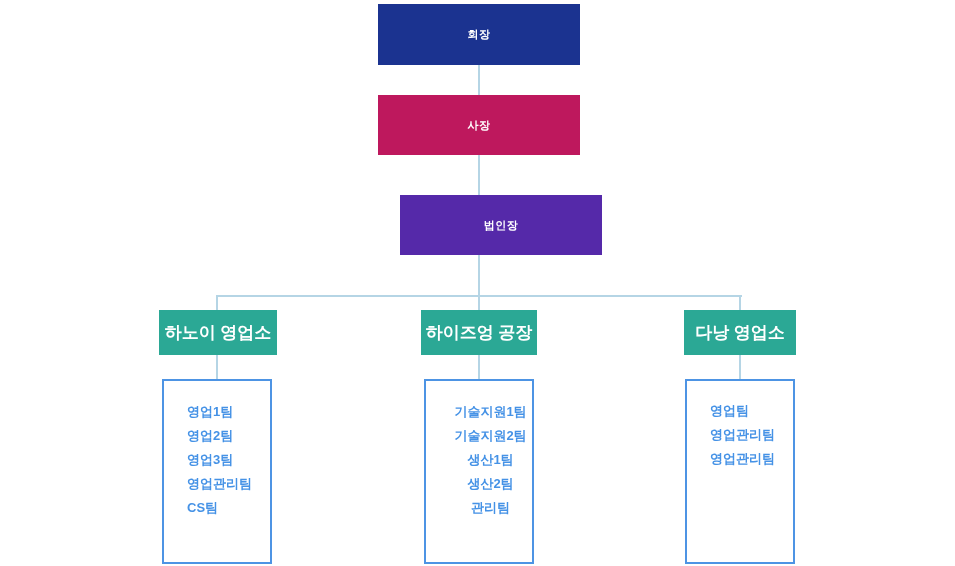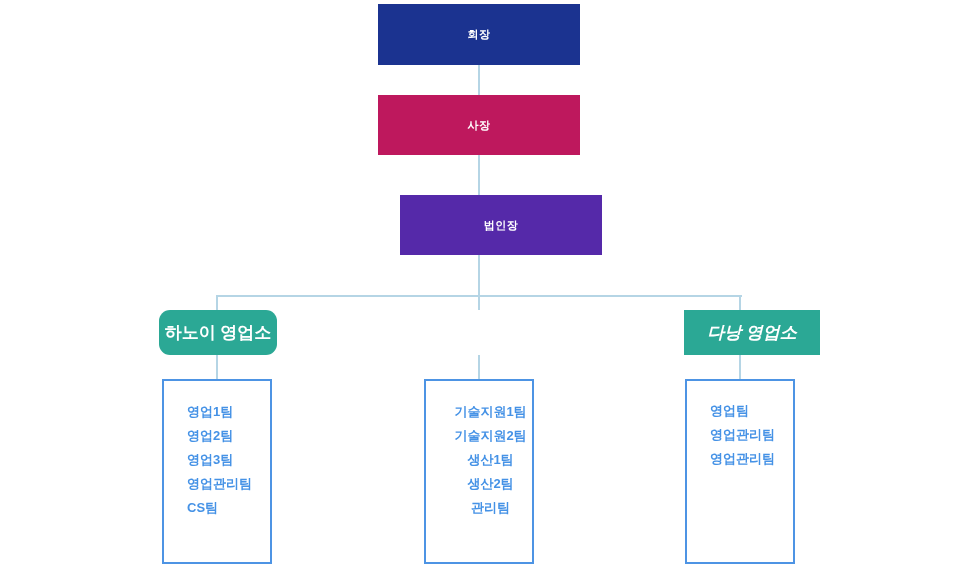--- a/index.html
+++ b/index.html
@@ -43,21 +43,21 @@
 
   .branch-header {
     position: absolute; top: 310px; height: 45px;
     display: flex; align-items: center; justify-content: center;
     color: #ffffff;
     font-size: 17px; font-weight: bold;
     white-space: nowrap;
   }
   .bh-1 { left: 159px; width: 118px; }
   .bh-2 { left: 421px; width: 116px; }
-  .bh-3 { left: 684px; width: 136px; font-style: italic; }
+  .bh-3 { left: 684px; width: 112px; }
 
   .team-box {
     position: absolute; top: 379px;
     width: 110px; height: 185px;
     background: #ffffff;
     border: 2px solid #4d94e4;
     padding: 19px 0 0 23px;
   }
   .tb-1 { left: 162px; }
   .tb-2 { left: 424px; text-align: center; }
@@ -83,22 +83,23 @@
   <div class="connector v-line conn-2" style="background-color: rgb(181, 213, 229);"></div>
   <div class="connector v-line conn-3" style="background-color: rgb(181, 213, 229);"></div>
   <div class="connector h-line conn-h" style="background-color: rgb(181, 213, 229);"></div>
   <div class="connector v-line drop-a1" style="background-color: rgb(181, 213, 229);"></div>
   <div class="connector v-line drop-a2" style="background-color: rgb(181, 213, 229);"></div>
   <div class="connector v-line drop-a3" style="background-color: rgb(181, 213, 229);"></div>
   <div class="connector v-line drop-b1" style="background-color: rgb(181, 213, 229);"></div>
   <div class="connector v-line drop-b2" style="background-color: rgb(181, 213, 229);"></div>
   <div class="connector v-line drop-b3" style="background-color: rgb(181, 213, 229);"></div>
 
-  <div class="branch-header bh-1" style="background-color: rgb(43, 168, 149); border-radius: 11px;">하노이 영업소</div>
+  <div class="branch-header bh-1" style="background-color: rgb(43, 168, 149);">하노이 영업소</div>
 
+  <div class="branch-header bh-2" style="background-color: rgb(43, 168, 149);">하이즈엉 공장</div>
 
   <div class="branch-header bh-3" style="background-color: rgb(43, 168, 149);">다낭 영업소</div>
 
   <div class="team-box tb-1" style="border-color: rgb(77, 148, 228); color: rgb(69, 146, 230);">
       <div class="team-item">영업1팀</div>
       <div class="team-item">영업2팀</div>
       <div class="team-item">영업3팀</div>
       <div class="team-item">영업관리팀</div>
       <div class="team-item">CS팀</div>
     </div>

